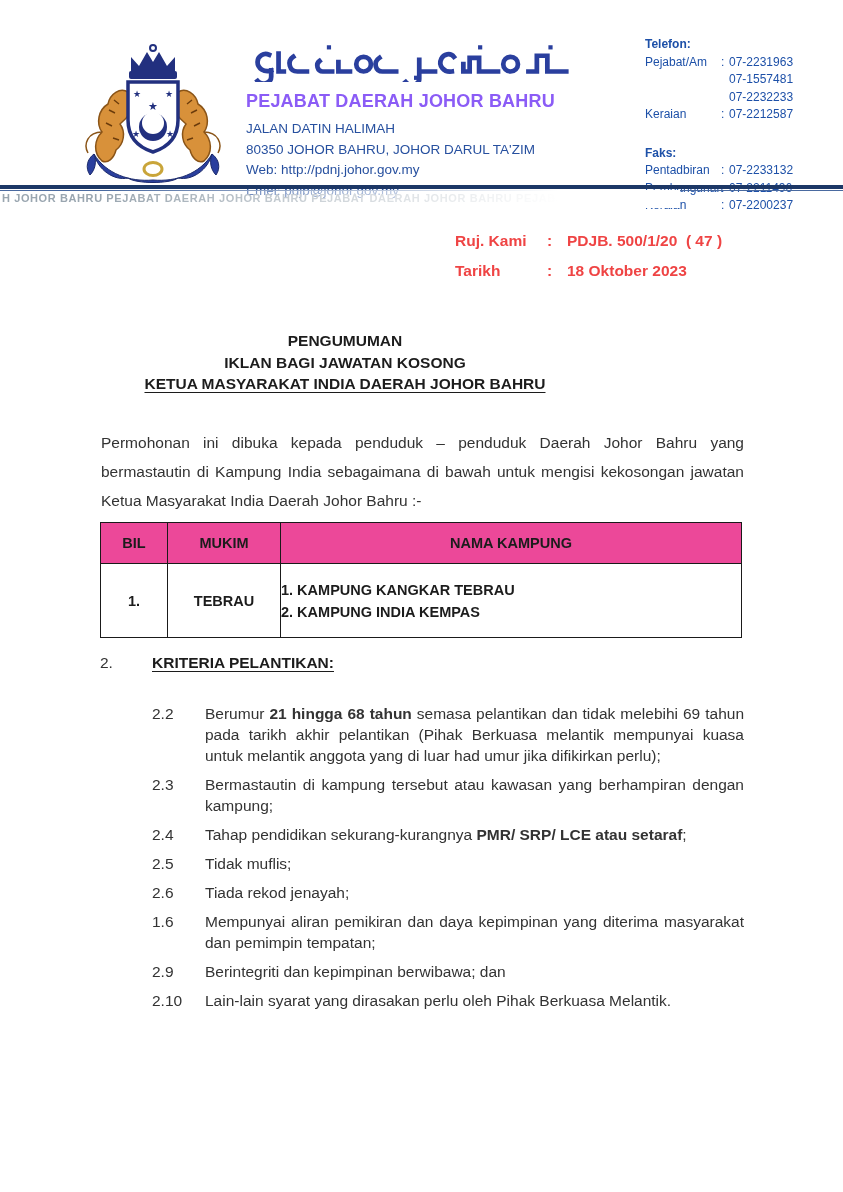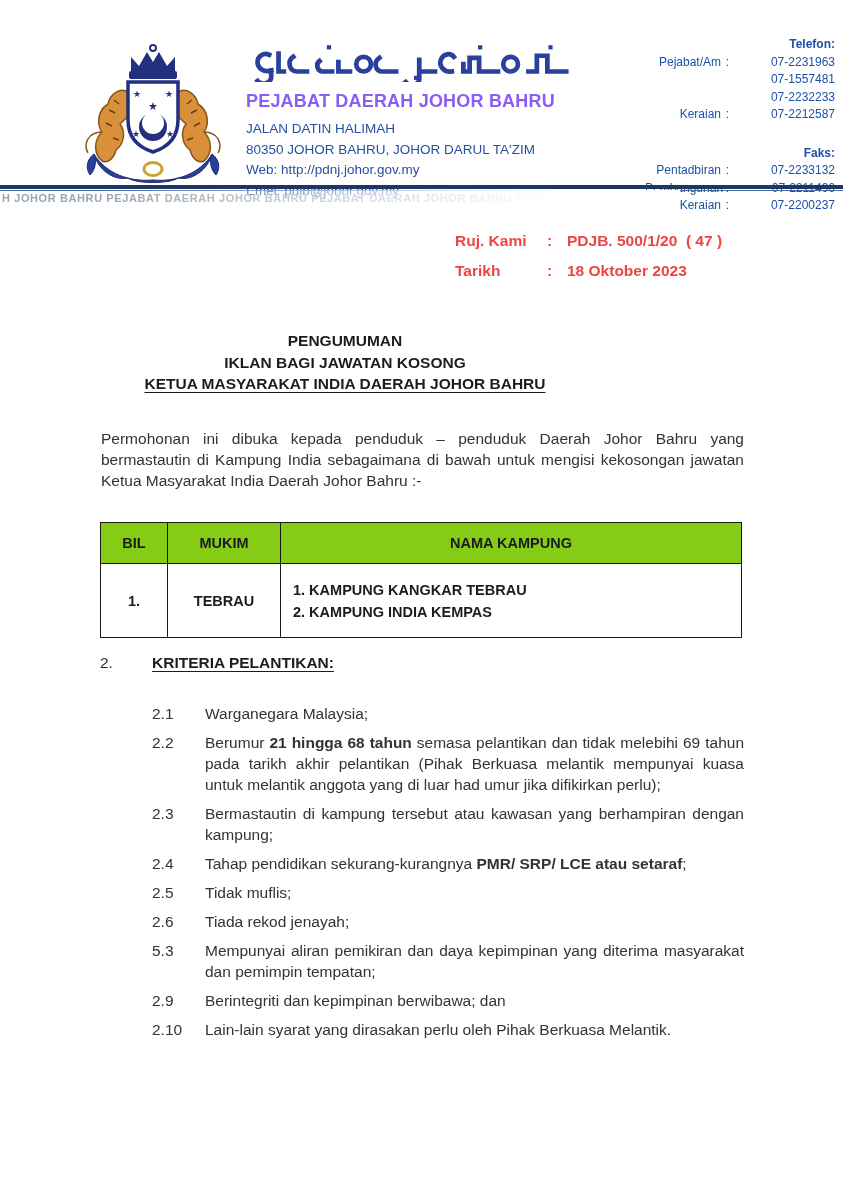--- a/index.html
+++ b/index.html
@@ -8,21 +8,21 @@
   .page { position: relative; width: 843px; height: 1192px; background: #fff; overflow: hidden; }
 
   
   .crest { position: absolute; left: 78px; top: 40px; width: 150px; height: 146px; }
   .head-center { position: absolute; left: 246px; top: 40px; width: 380px; }
   .jawi { height: 42px; margin-bottom: 3px; }
   .office-name { font-size: 18px; font-weight: bold; color: #8b5cf6; letter-spacing: .2px; margin: 2px 0 7px; }
   .addr { font-size: 13.5px; line-height: 20.5px; color: #27509f; }
 
   .contact { position: absolute; left: 645px; top: 36px; width: 190px;
-             font-size: 12px; line-height: 17.5px; color: #1d50a8; text-align: right; }
+             font-size: 12px; line-height: 17.5px; color: #1d50a8; }
   .c-label { font-weight: bold; }
   .c-row { display: grid; grid-template-columns: 76px 8px auto; }
   .c-row span { white-space: nowrap; }
 
   
   .rule { position: absolute; top: 185px; left: 0; width: 843px; }
   .rule-thick { height: 4px; background: #1c3766; }
   .rule-thin  { height: 1px; background: #4a6aa0; margin-top: 1px; }
   .watermark { position: absolute; top: 192px; left: 2px; width: 660px; height: 14px;
                font-size: 11px; font-weight: bold; letter-spacing: .6px; color: #9aa6b0;
@@ -36,30 +36,30 @@
   .ref-row { display: grid; grid-template-columns: 92px 20px auto; line-height: 30px; }
   .ref-row .val { white-space: pre; }
 
   
   .title-block { position: absolute; top: 330px; left: 0; width: 690px; text-align: center;
                  font-weight: bold; font-size: 15.5px; line-height: 21.5px; color: #1c1c1c; }
   .u { text-decoration: underline; text-underline-offset: 3px; }
 
   
   .intro { position: absolute; top: 428px; left: 101px; width: 643px;
-           font-size: 15.5px; line-height: 21px; text-align: justify; color: #333; }
+           font-size: 15.5px; line-height: 29px; text-align: justify; color: #333; }
 
   
   .tbl { position: absolute; top: 522px; left: 100px; width: 642px;
          border-collapse: collapse; font-weight: bold; color: #1c1c1c; font-size: 14.5px; }
   .tbl th, .tbl td { border: 1.6px solid #1a1a1a; }
-  .tbl th { background: #84cc16; height: 41px; text-align: center; font-size: 14.5px; }
+  .tbl th { background: #ec4899; height: 41px; text-align: center; font-size: 14.5px; }
   .tbl td { height: 74px; }
   .td-center { text-align: center; }
-  .kampung-cell { padding-left: 12px; line-height: 22px; }
+  .kampung-cell { line-height: 22px; }
   .tbl { outline: 1px solid #1a1a1a; outline-offset: -1px; }
 
   
   .section2 { position: absolute; top: 652px; left: 100px; width: 644px;
               font-size: 15.5px; color: #333; }
   .s2-head { display: grid; grid-template-columns: 52px auto; line-height: 21px; }
   .s2-title { font-weight: bold; color: #1c1c1c; }
   .criteria { margin-top: 30px; margin-left: 52px; display: flex; flex-direction: column; gap: 8px; }
   .crit-row { display: grid; grid-template-columns: 53px 1fr; }
   .crit-num, .crit-text { line-height: 21px; }
@@ -240,45 +240,41 @@
     </tbody>
   </table>
 
   <div class="section2">
     <div class="s2-head">
       <span>2.</span>
       <span class="s2-title u">KRITERIA PELANTIKAN:</span>
     </div>
     <div class="criteria" id="criteria-list">
         <div class="crit-row">
-          <div class="crit-num">2.1</div>
-          <div class="crit-text"><span>Warganegara Malaysia;</span></div>
-        </div>
-        <div class="crit-row">
           <div class="crit-num">2.2</div>
           <div class="crit-text"><span>Berumur </span><span class="b">21 hingga 68 tahun</span><span> semasa pelantikan dan tidak melebihi 69 tahun pada tarikh akhir pelantikan (Pihak Berkuasa melantik mempunyai kuasa untuk melantik anggota yang di luar had umur jika difikirkan perlu);</span></div>
         </div>
         <div class="crit-row">
           <div class="crit-num">2.3</div>
           <div class="crit-text"><span>Bermastautin di kampung tersebut atau kawasan yang berhampiran dengan kampung;</span></div>
         </div>
         <div class="crit-row">
           <div class="crit-num">2.4</div>
           <div class="crit-text"><span>Tahap pendidikan sekurang-kurangnya </span><span class="b">PMR/ SRP/ LCE atau setaraf</span><span>;</span></div>
         </div>
         <div class="crit-row">
           <div class="crit-num">2.5</div>
           <div class="crit-text"><span>Tidak muflis;</span></div>
         </div>
         <div class="crit-row">
           <div class="crit-num">2.6</div>
           <div class="crit-text"><span>Tiada rekod jenayah;</span></div>
         </div>
         <div class="crit-row">
-          <div class="crit-num">5.3</div>
+          <div class="crit-num">1.6</div>
           <div class="crit-text"><span>Mempunyai aliran pemikiran dan daya kepimpinan yang diterima masyarakat dan pemimpin tempatan;</span></div>
         </div>
         <div class="crit-row">
           <div class="crit-num">2.9</div>
           <div class="crit-text"><span>Berintegriti dan kepimpinan berwibawa; dan</span></div>
         </div>
         <div class="crit-row">
           <div class="crit-num">2.10</div>
           <div class="crit-text"><span>Lain-lain syarat yang dirasakan perlu oleh Pihak Berkuasa Melantik.</span></div>
         </div>

